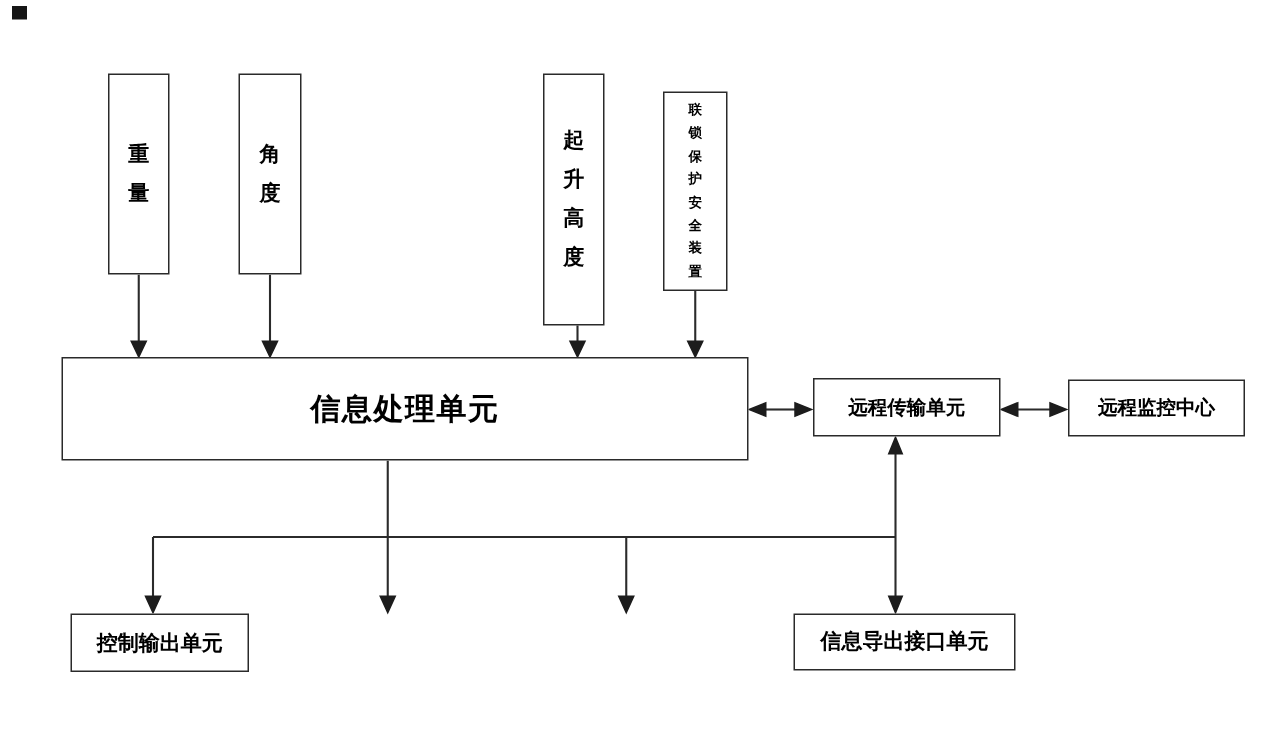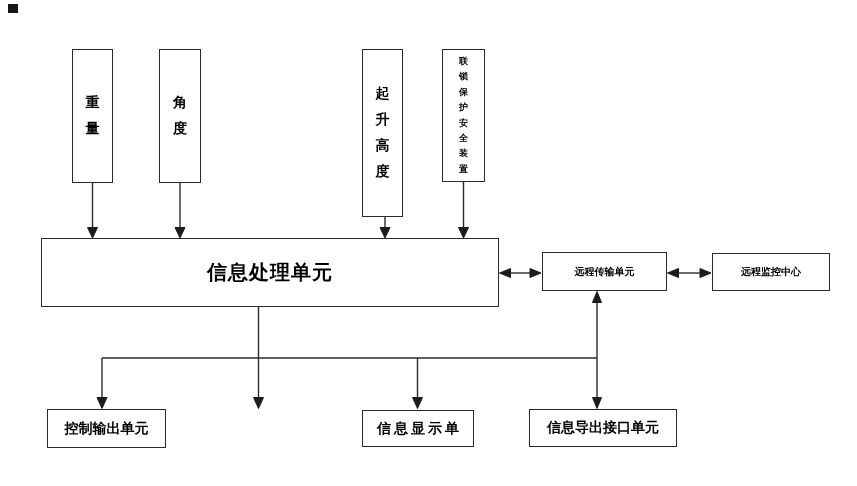--- a/index.html
+++ b/index.html
@@ -26,21 +26,21 @@
     width:1.05em;
     word-break:break-all;
     text-align:center;
     line-height:1.85;
   }
   .vbox { font-size:14px; }
   .vbox.small { font-size:9px; }
   .vbox.small .vtext { line-height:1.72; }
   .hbox { font-size:14px; }
   .hbox.big { font-size:20px; letter-spacing:1px; }
-  .hbox.mid { font-size:10px; }
+  .hbox.mid { font-size:13px; }
   .hbox.spaced { letter-spacing:3px; text-indent:3px; }
   .corner-mark {
     position:absolute; left:8px; top:4px; width:10px; height:9px;
     background:#161616;
   }
 </style>
 </head>
 <body>
 
 <div class="stage">
@@ -109,42 +109,39 @@
   </div>
 
   <div class="box vbox" style="left:72px; top:49px; width:41px; height:134px;">
     <div class="vtext">重量</div>
   </div>
 
   <div class="box vbox" style="left:362px; top:49px; width:41px; height:168px;">
     <div class="vtext">起升高度</div>
   </div>
 
-  <div class="box vbox small" style="left:442px; top:49px; width:43px; height:133px;font-family:Liberation Serif, serif;">
+  <div class="box vbox small" style="left:442px; top:61px; width:43px; height:133px;font-family:Liberation Serif, serif;">
     <div class="vtext">联锁保护安全装置</div>
   </div>
 
   <div class="box hbox big" style="left:41px; top:238px; width:458px; height:69px;">
     <span>信息处理单元</span>
   </div>
 
   <div class="box hbox mid" style="left:542px; top:252px; width:125px; height:39px;">
     <span>远程传输单元</span>
   </div>
 
   <div class="box hbox mid" style="left:712px; top:253px; width:118px; height:38px;">
     <span>远程监控中心</span>
   </div>
 
   <div class="box hbox" style="left:47px; top:409px; width:119px; height:39px;">
     <span>控制输出单元</span>
   </div>
 
 
-  <div class="box hbox spaced" style="left:362px; top:410px; width:112px; height:37px;">
-    <span>信息显示单</span>
-  </div>
 
   <div class="box hbox" style="left:529px; top:409px; width:148px; height:38px;text-align:center;">
     <span>信息导出接口单元</span>
   </div>
 
 </div>
 
 </body></html>

